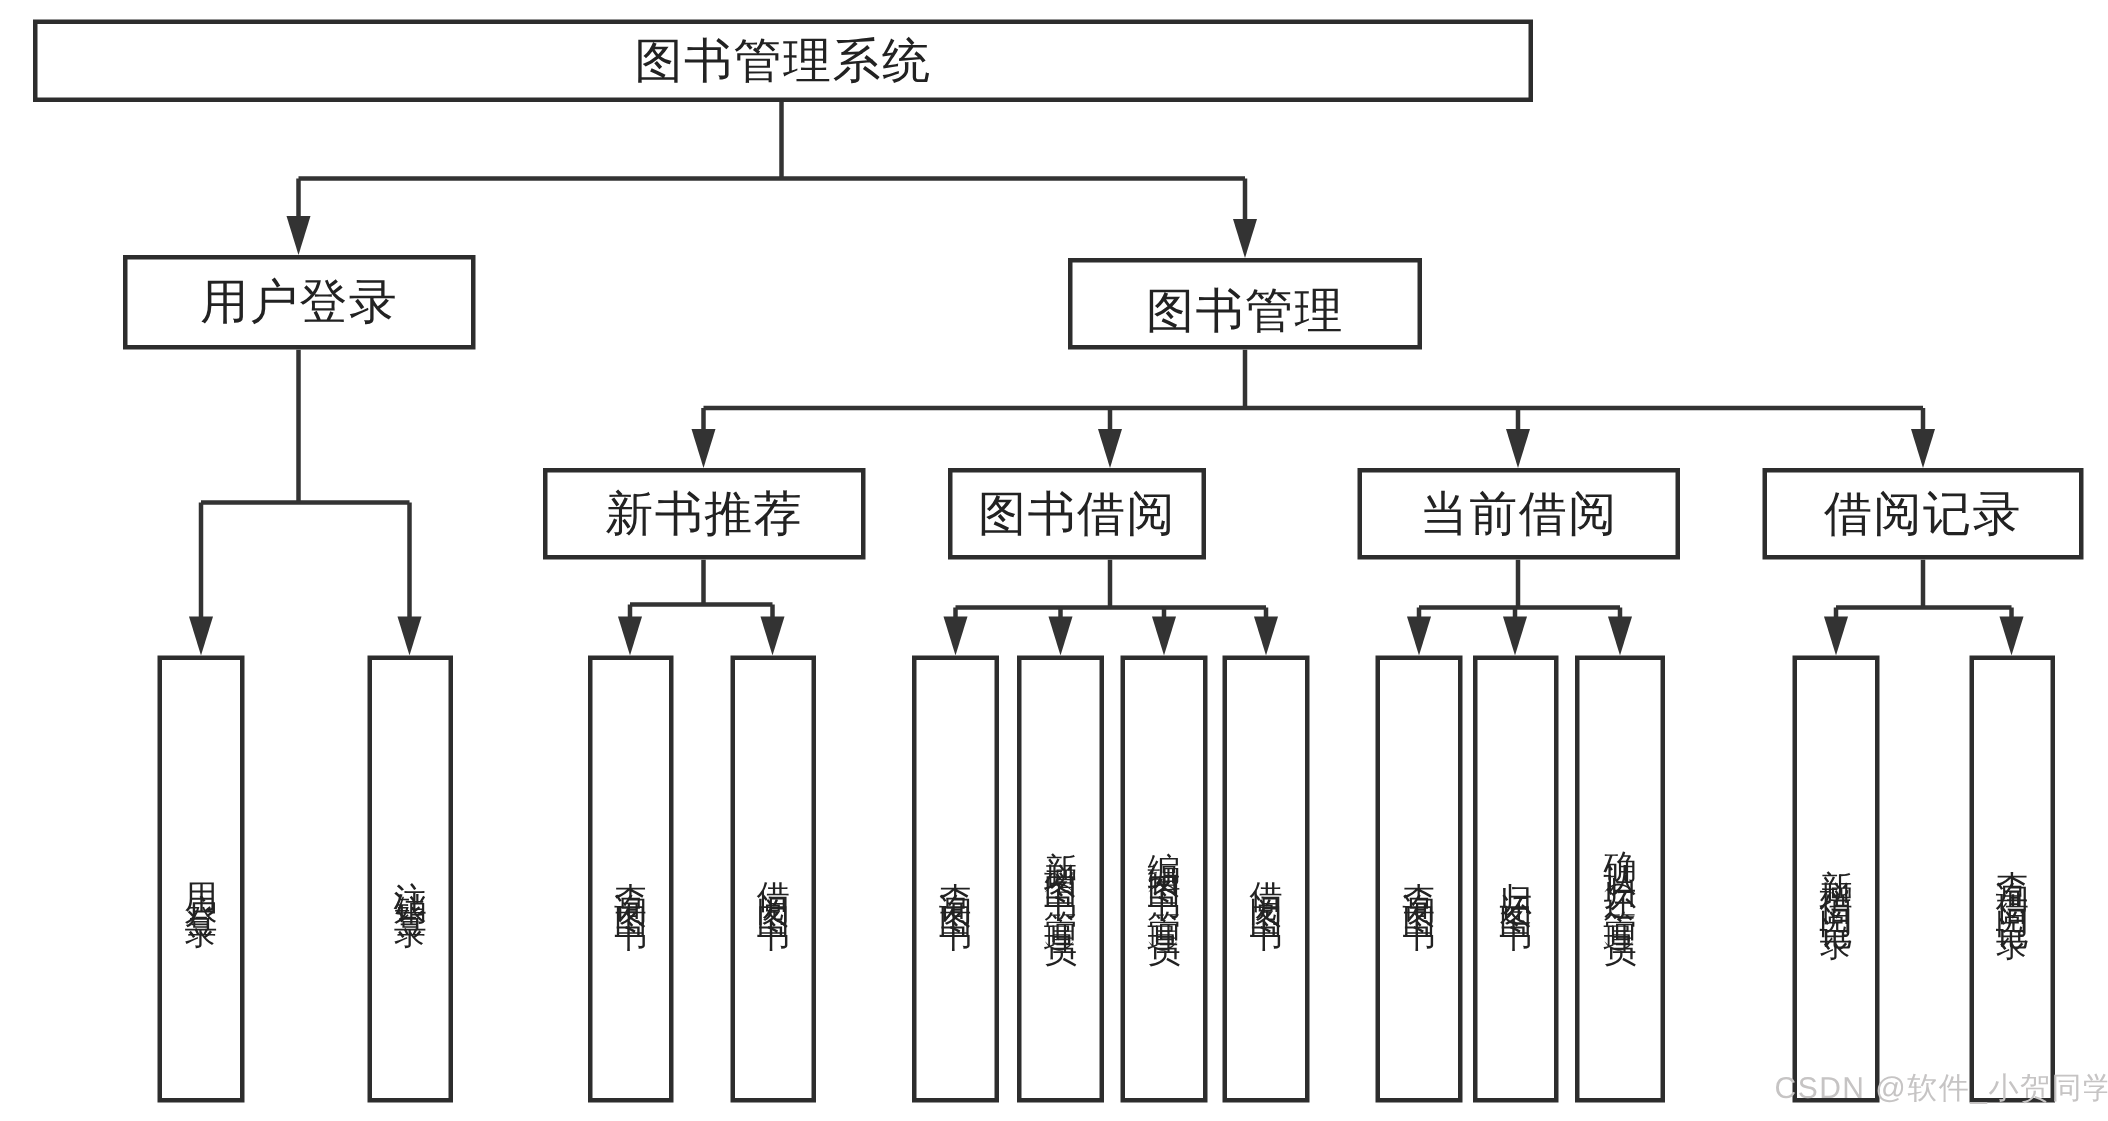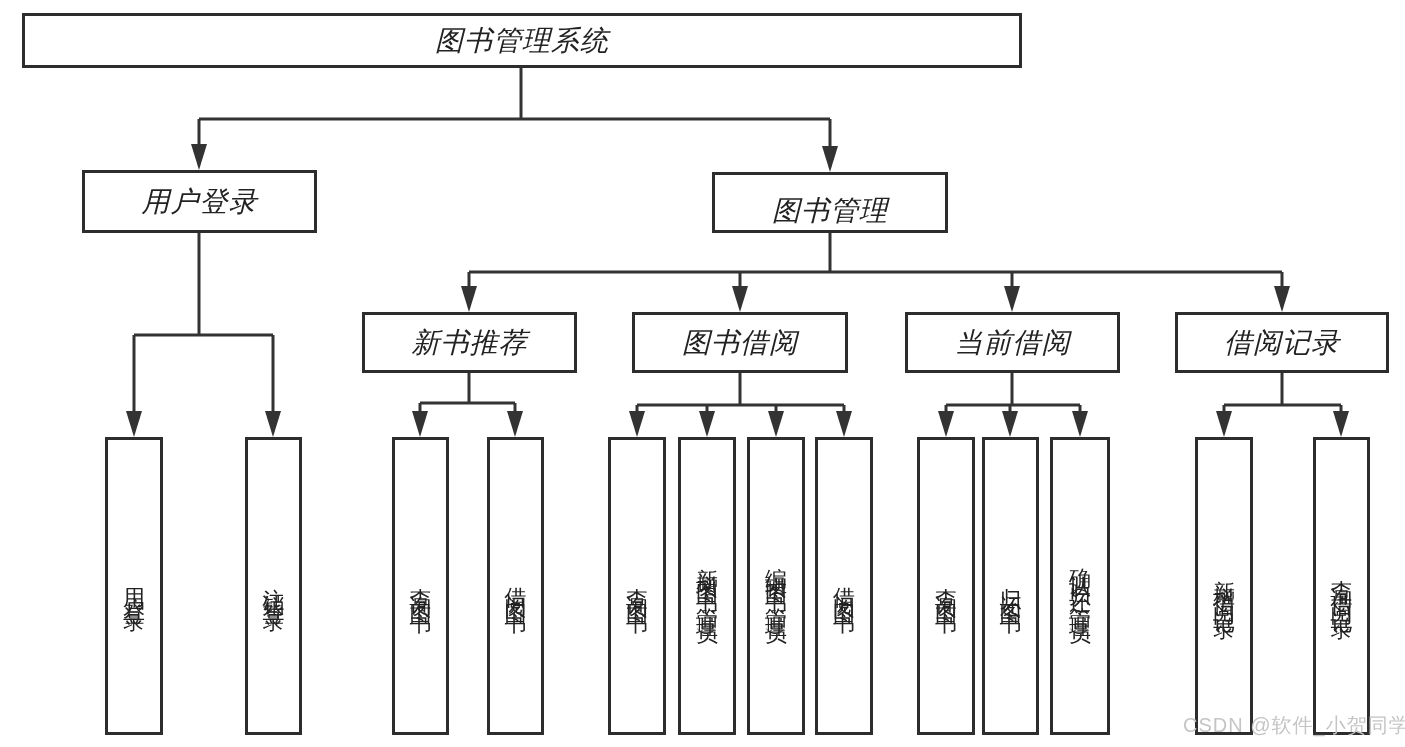--- a/index.html
+++ b/index.html
@@ -24,24 +24,23 @@
   .head{fill:var(--line);stroke:none;}
   .node{
     position:absolute;
     box-sizing:border-box;
     border:3px solid var(--box_border);
     background:var(--box_bg);
     display:flex;align-items:center;justify-content:center;
     color:var(--text);
   }
   .node.h span{
-    font-size:28px;
+    font-size:32px;
     letter-spacing:1px;
     white-space:nowrap;
-    font-style:italic;
   }
   .node.v span{
     writing-mode:vertical-rl;
     font-size:22px;
     letter-spacing:8px;
     line-height:1;
     white-space:nowrap;
   }
   .watermark{
     position:absolute;
@@ -133,21 +132,21 @@
   <div class="node h" style="left:82px;top:170px;width:235px;height:63px;">
     <span>用户登录</span>
   </div>
   <div class="node h" style="left:712px;top:172px;width:236px;height:61px;align-items:flex-end;">
     <span>图书管理</span>
   </div>
 
   <div class="node h" style="left:362px;top:312px;width:215px;height:61px;">
     <span>新书推荐</span>
   </div>
-  <div class="node h" style="left:632px;top:312px;width:216px;height:61px;">
+  <div class="node h" style="left:632px;top:312px;width:172px;height:61px;">
     <span>图书借阅</span>
   </div>
   <div class="node h" style="left:905px;top:312px;width:215px;height:61px;">
     <span>当前借阅</span>
   </div>
   <div class="node h" style="left:1175px;top:312px;width:214px;height:61px;">
     <span>借阅记录</span>
   </div>
 
   <div class="node v" style="left:105px;top:437px;width:58px;height:298px;">

